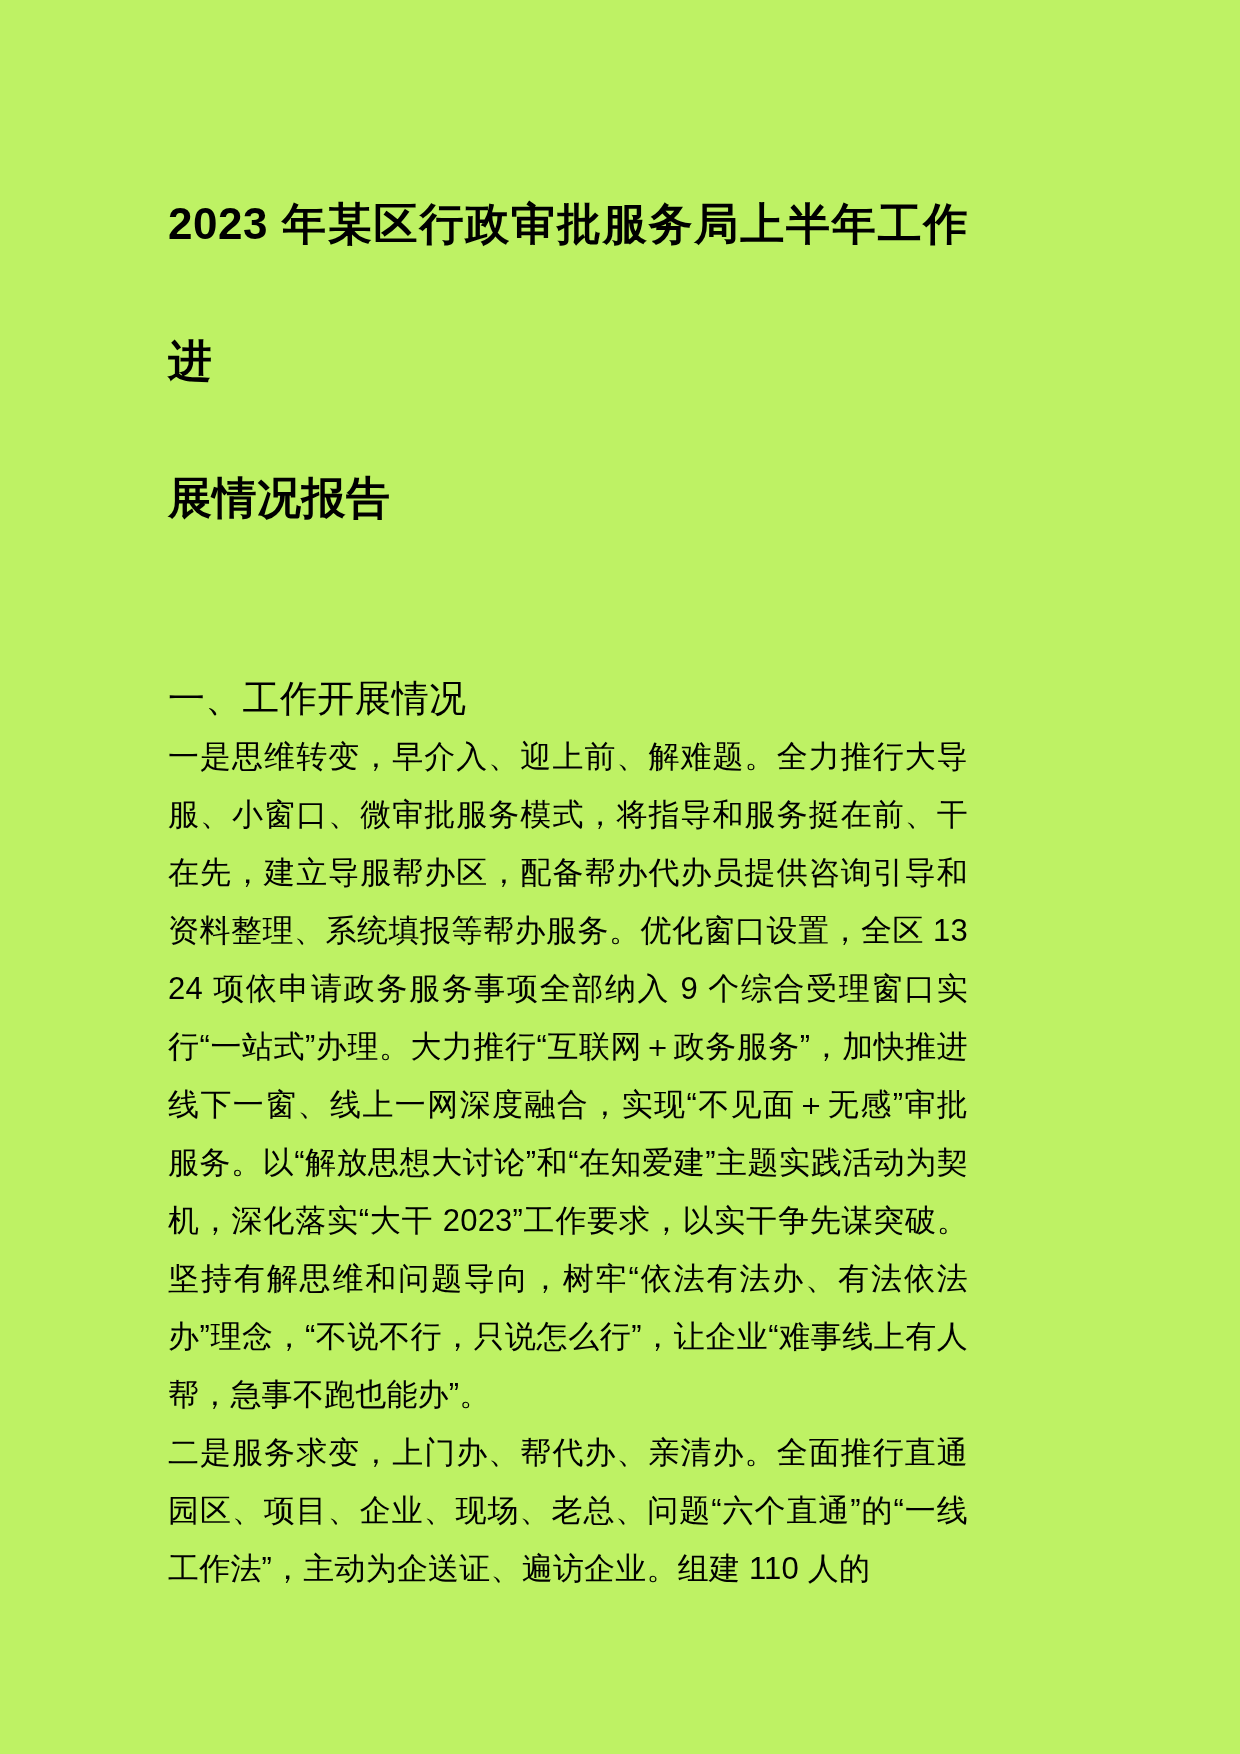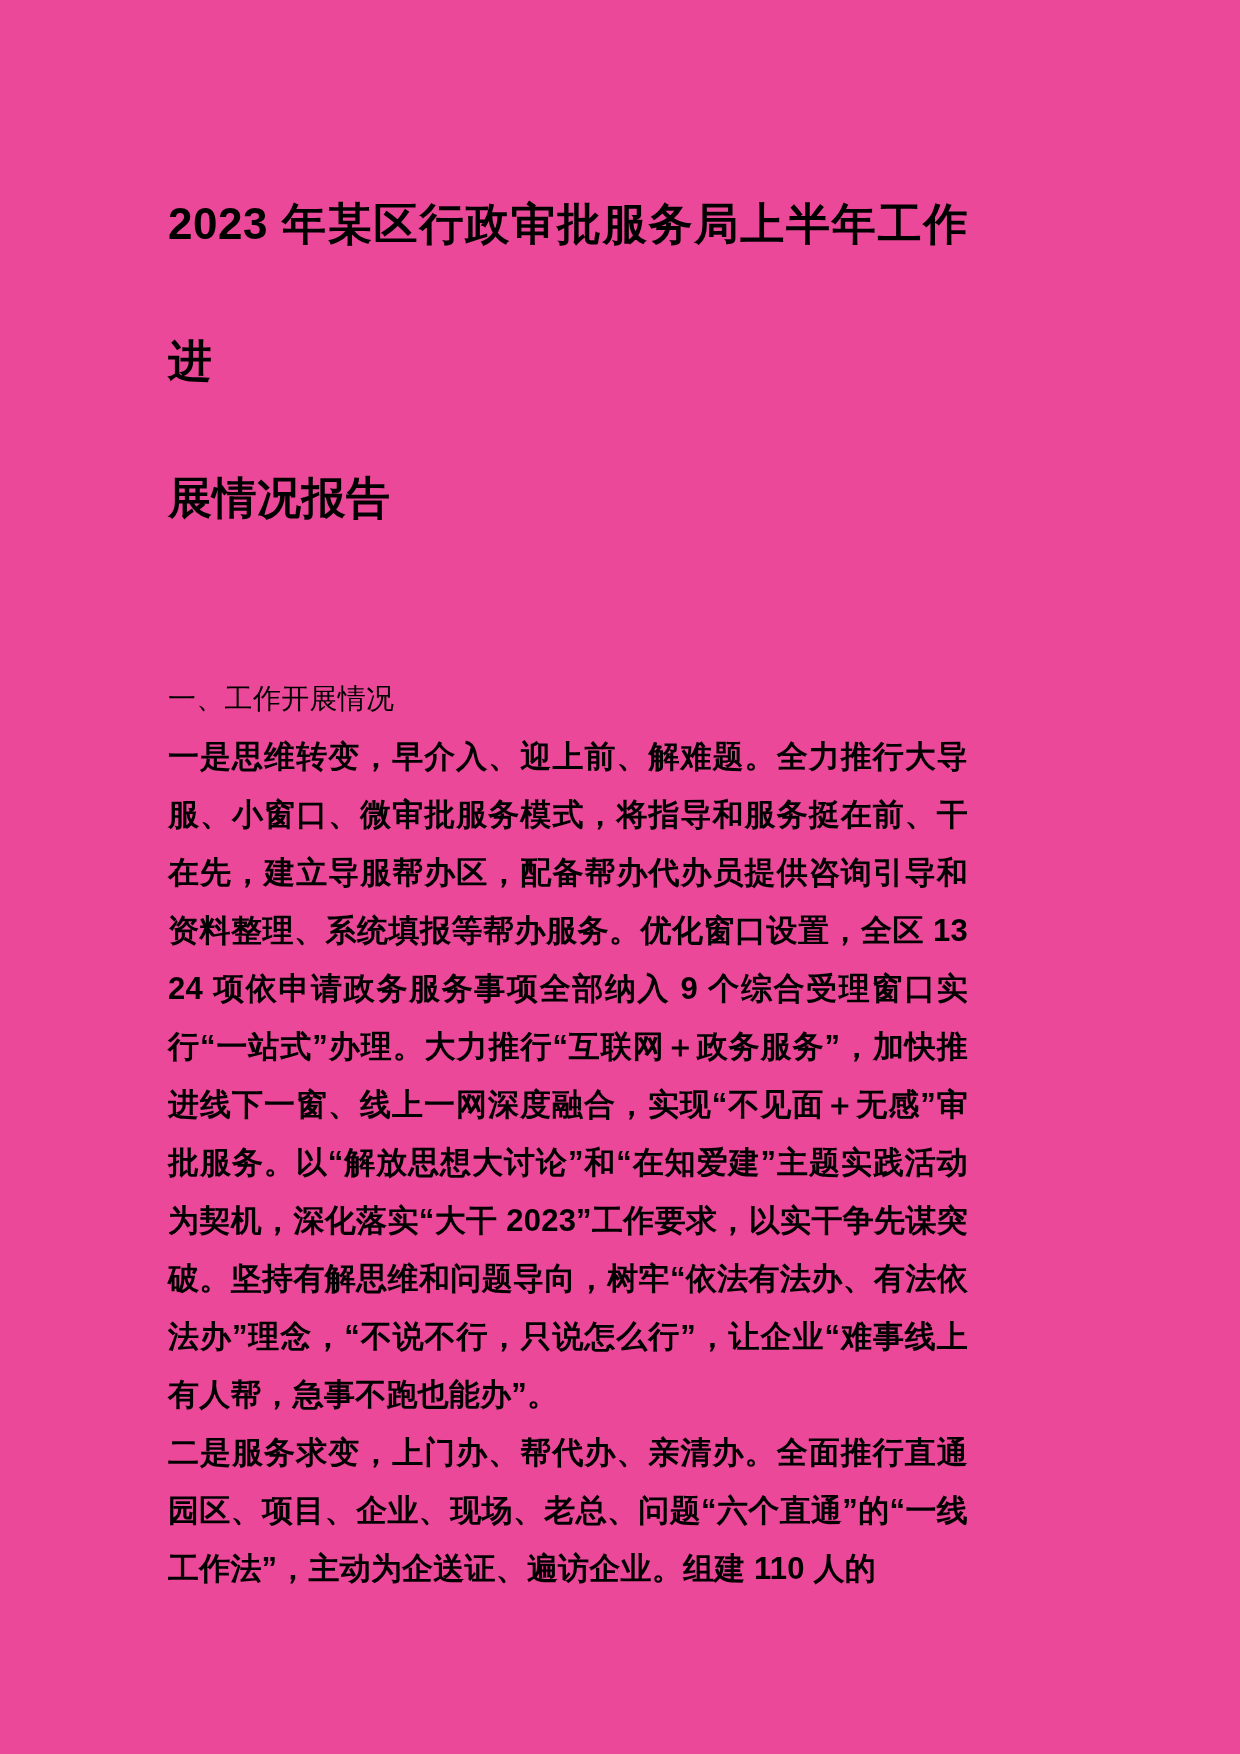--- a/index.html
+++ b/index.html
@@ -11,21 +11,21 @@
     width: 1240px;
     height: 1754px;
     font-family: "Liberation Sans", "DejaVu Sans", sans-serif;
     color: #000000;
     -webkit-font-smoothing: antialiased;
   }
   .page {
     position: relative;
     width: 1240px;
     height: 1754px;
-    background: #ec4899;
+    background: #bef264;
     box-sizing: border-box;
     padding: 0;
     overflow: hidden;
   }
   .doc-body {
     position: absolute;
     left: 168px;
     top: 0;
     width: 800px;
   }
@@ -39,30 +39,30 @@
     padding-top: 155px;
     text-align: justify;
     text-align-last: left;
     word-break: break-all;
   }
   .doc-title .title-line2 {
     display: block;
     text-align: center;
   }
   .section-heading {
-    font-size: 28px;
+    font-size: 37px;
     font-weight: 400;
     line-height: 58px;
     margin: 0;
     padding-top: 104px;
     letter-spacing: 0.3px;
   }
   .para {
     font-size: 31px;
-    font-weight: 700;
+    font-weight: 400;
     line-height: 58px;
     margin: 0;
     letter-spacing: 0.2px;
     text-align: justify;
     text-align-last: left;
     word-break: break-all;
     white-space: normal;
   }
 </style>
 </head>

